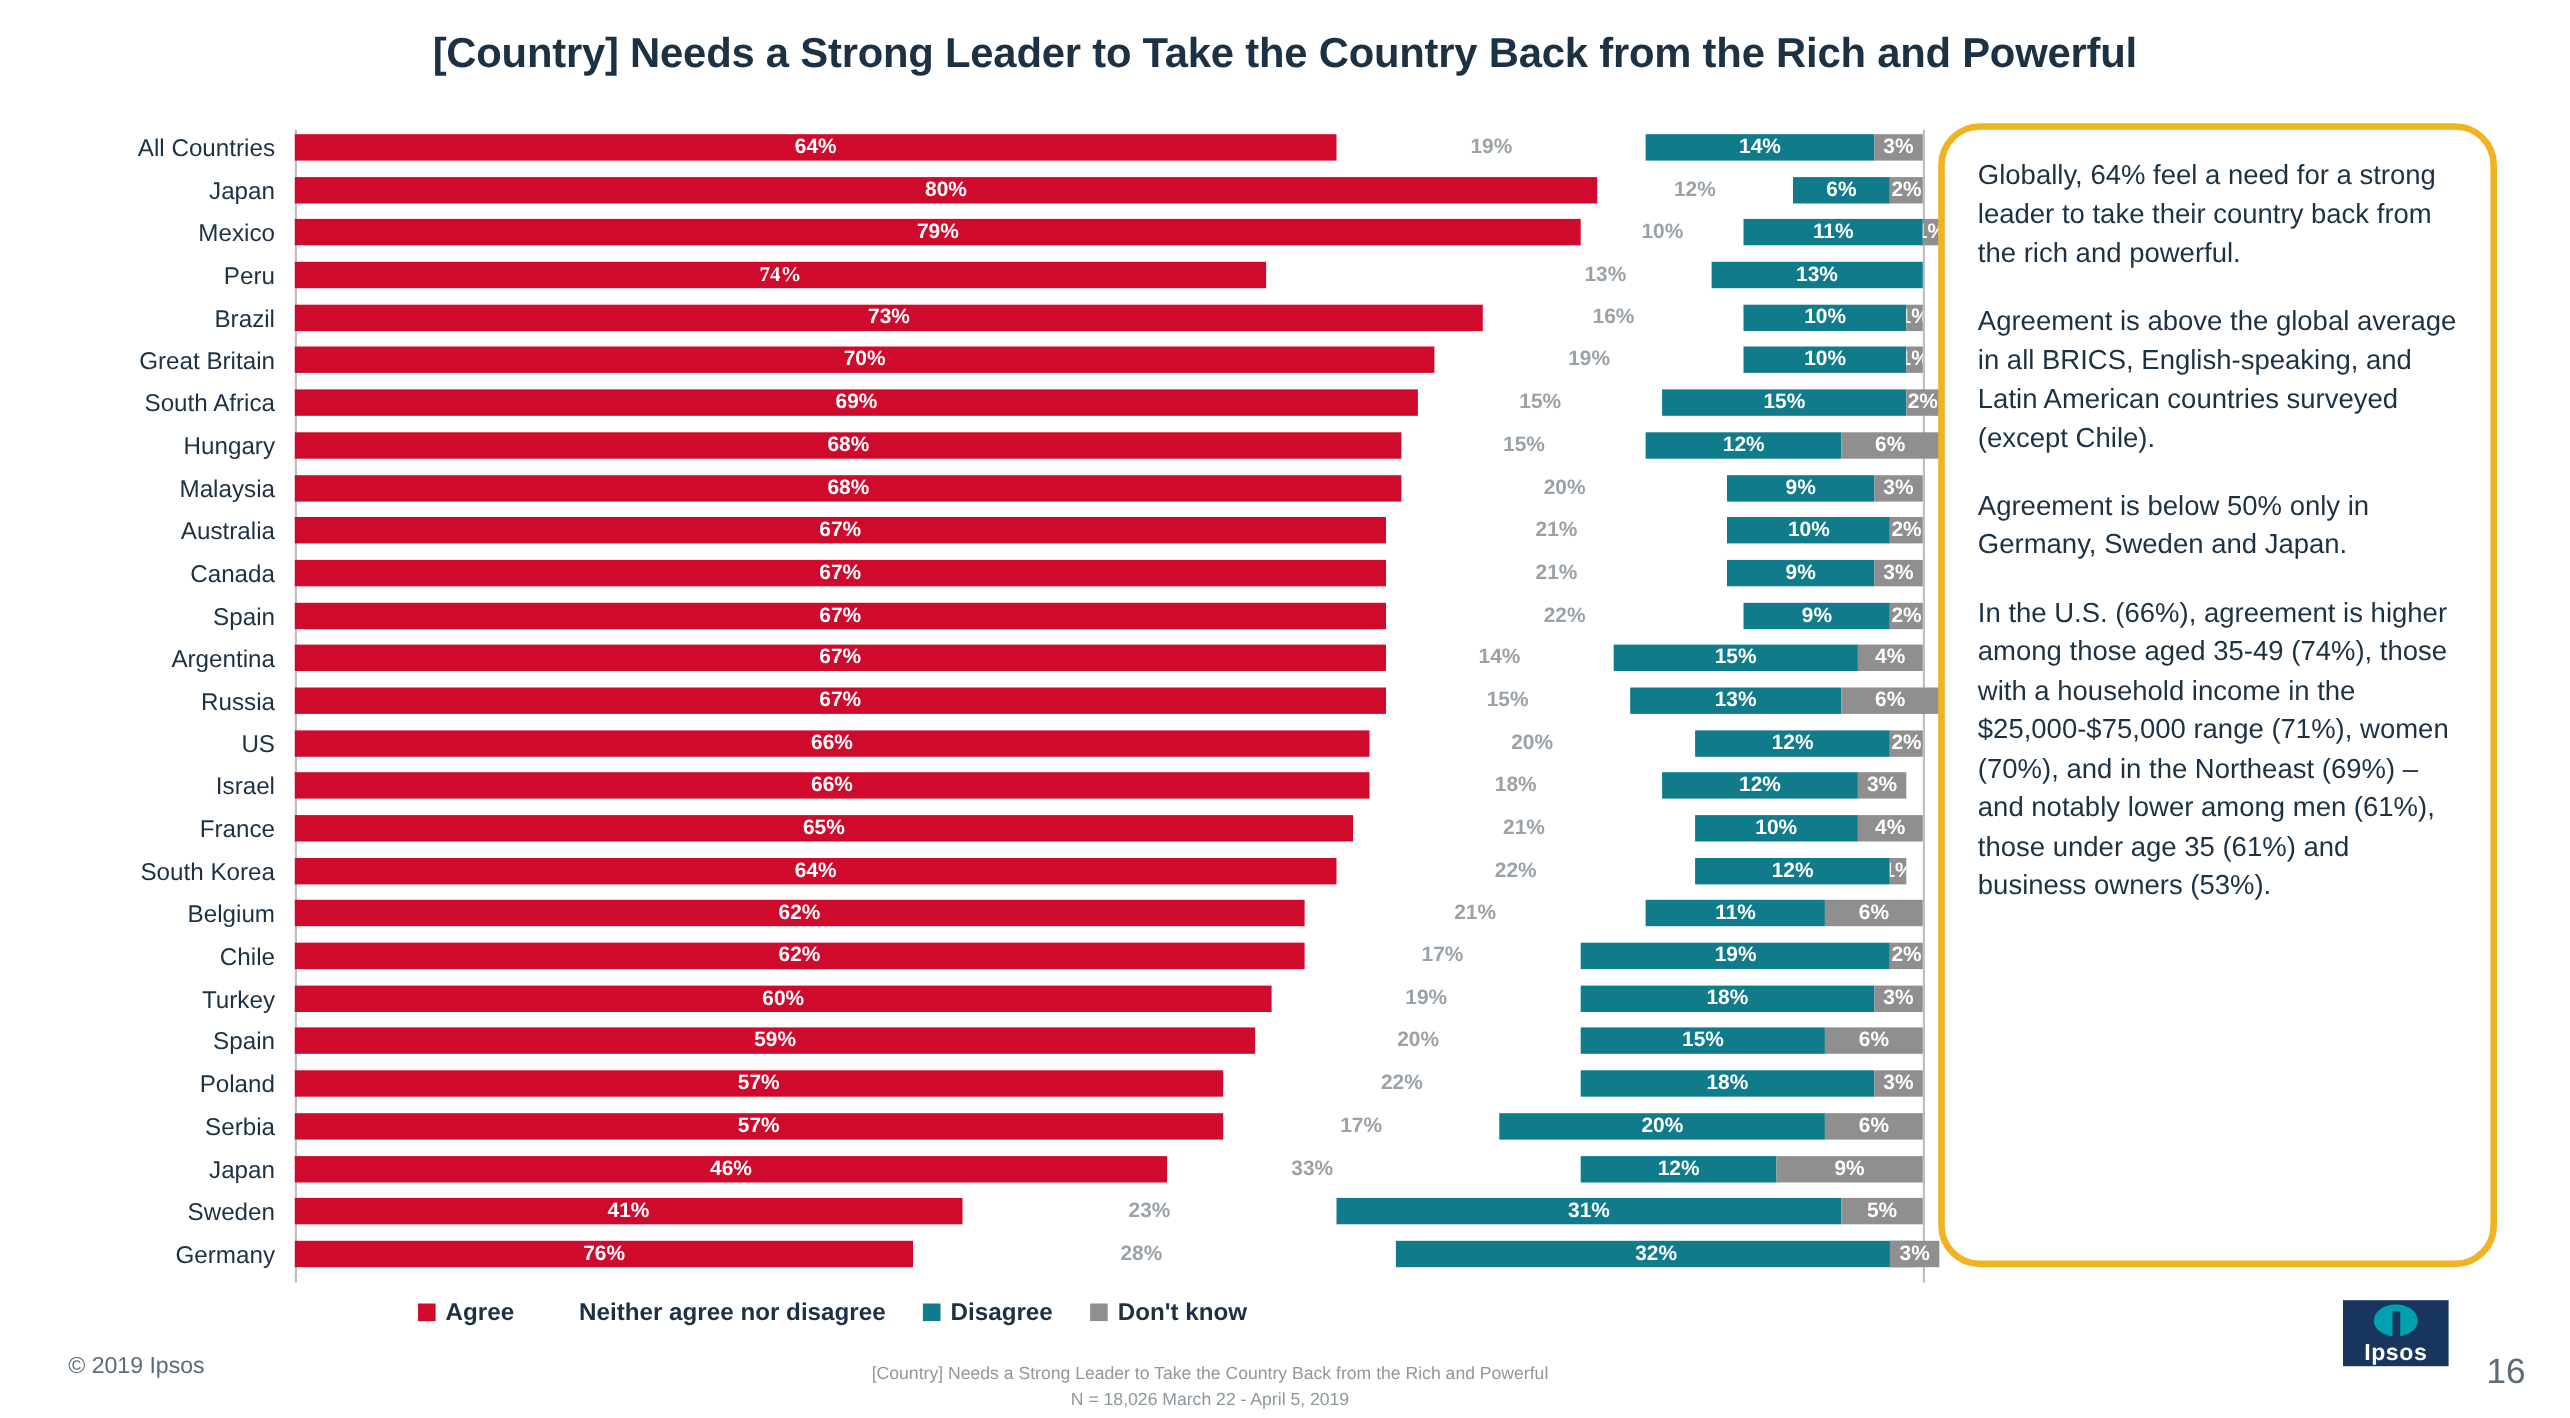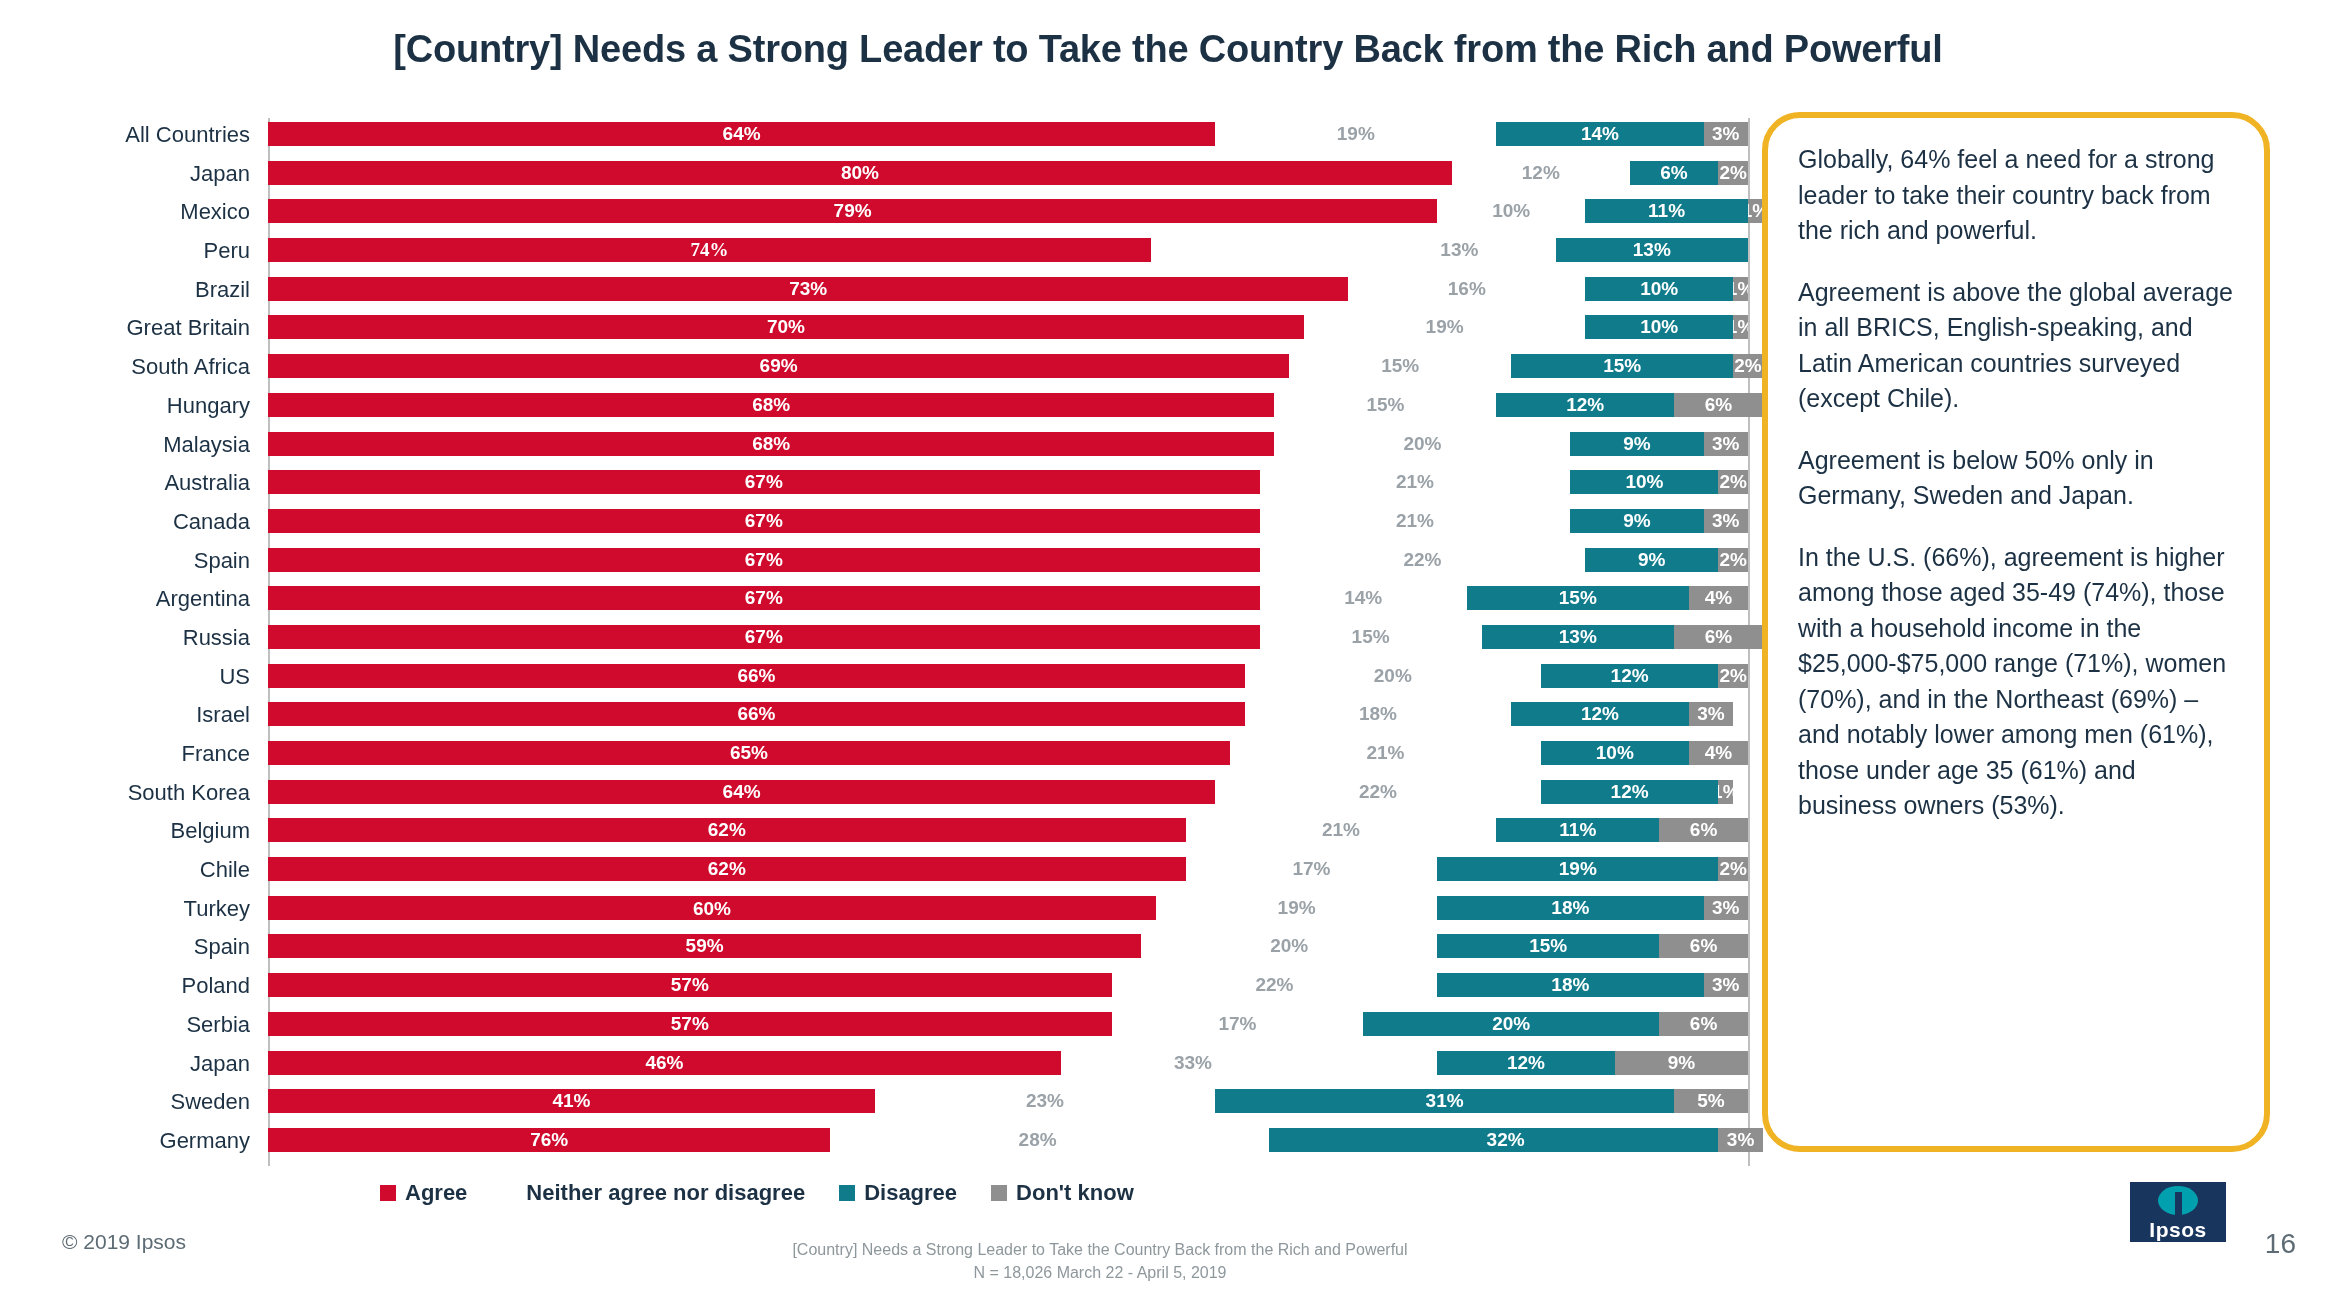--- a/index.html
+++ b/index.html
@@ -162,21 +162,21 @@
     width: 800px;
     text-align: center;
     font-size: 16px;
     color: #8e979c;
     line-height: 1.45;
   }
   .page-num {
     position: absolute;
     right: 40px;
     top: 1228px;
-    font-size: 28px;
+    font-size: 32px;
     color: #5d6b74;
   }
   .logo {
     position: absolute;
     right: 110px;
     top: 1182px;
     width: 96px;
     height: 60px;
     background: #18355e;
     display: flex;

